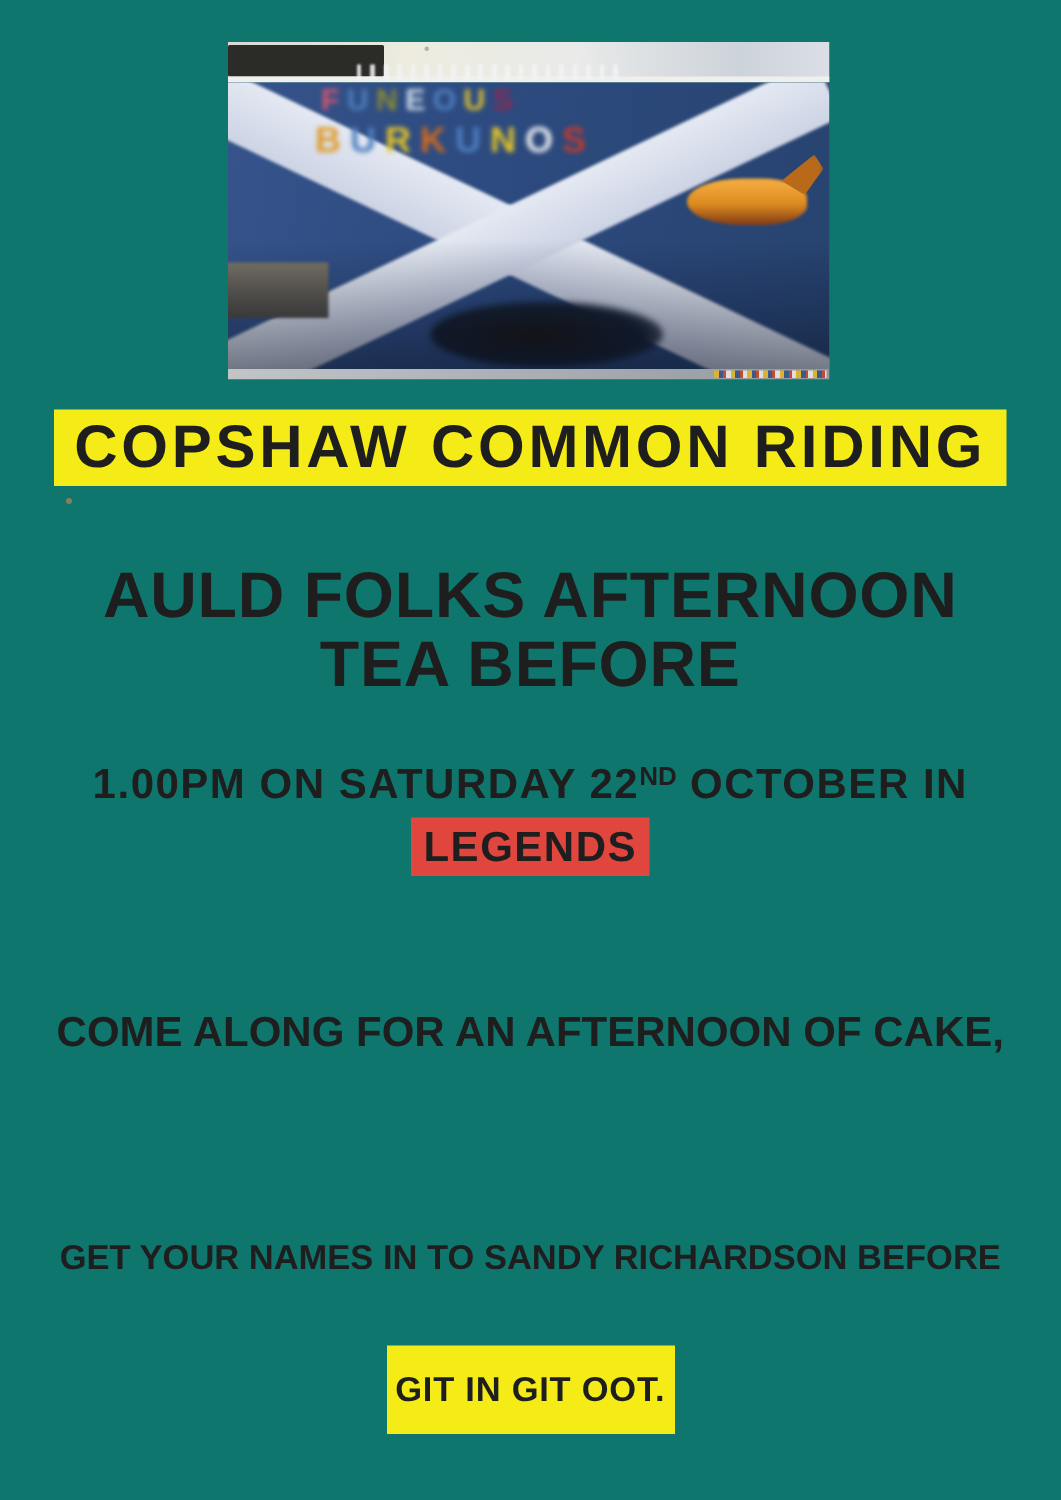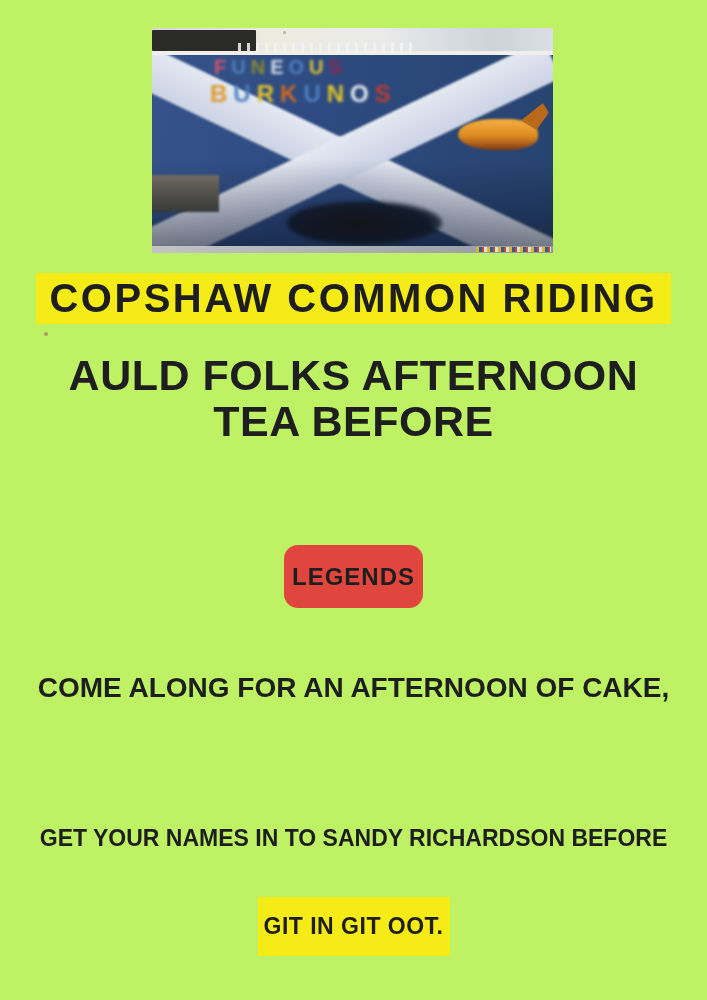--- a/index.html
+++ b/index.html
@@ -1,19 +1,19 @@
 <!DOCTYPE html>
 <html><head>
 <meta charset="utf-8">
 <style>
   * { margin:0; padding:0; box-sizing:border-box; }
   body { background:#ffffff; font-family:"Liberation Sans", sans-serif; }
   .page {
     position:relative; width:707px; height:1000px; margin:0 auto;
-    background:#bef264; overflow:hidden;
+    background:#0f766e; overflow:hidden;
     font-weight:bold; color:#1e1e1e;
   }
 
   
   .photo { position:absolute; left:152px; top:28px; width:401px; height:225px; overflow:hidden; }
   .photo-sky { position:absolute; left:0; top:0; width:100%; height:26px;
     background:linear-gradient(90deg,#d9d8d4 0%,#edecdf 30%,#e9eae9 58%,#cdd3da 85%,#dbdfe5 100%); }
   .photo-darkbar { position:absolute; left:0; top:2px; width:104px; height:21px; background:#2b2b28; border-radius:1px; }
   .photo-gapline { position:absolute; left:0; top:23px; width:100%; height:4px; background:#f0efeb; }
   .flag { position:absolute; left:0; top:27px; width:401px; height:191px; overflow:hidden;
@@ -40,24 +40,24 @@
     background:radial-gradient(ellipse at 45% 50%,#1a1410 0%,#141e2d 60%,rgba(20,30,45,0) 100%); filter:blur(2px); }
   .photo-bottom { position:absolute; left:0; top:218px; width:100%; height:7px;
     background:linear-gradient(90deg,#c2c4c6,#a8adb3 55%,#9298a0); }
   .photo-noise { position:absolute; right:2px; top:219px; width:75px; height:5px;
     background:repeating-linear-gradient(90deg,#d8b430 0 3px,#3a5a8a 3px 6px,#c24a3a 6px 8px,#e0e0d8 8px 11px); }
 
   
   .tb { position:absolute; left:0; right:0; text-align:center; }
   .banner { top:273px; }
   .banner span { display:inline-block; font-size:40px; line-height:51px; letter-spacing:2.5px; padding:0 13px; }
-  .heading { top:352px; font-size:43px; line-height:46px; letter-spacing:.5px; }
+  .heading { top:374px; font-size:43px; line-height:46px; letter-spacing:.5px; }
   .when { top:505px; font-size:28px; line-height:35px; letter-spacing:1px; }
   .venue { top:545px; }
-  .venue span { display:inline-block; font-size:24px; line-height:31px; padding:16px 8px; letter-spacing:1px;border-radius:14px; }
+  .venue span { display:inline-block; font-size:28px; line-height:31px; padding:4px 8px; letter-spacing:1px; }
   .invite { top:601px; font-size:28px; line-height:35px; }
   .details { top:670px; font-size:28px; line-height:35px; }
   .rsvp { top:824px; font-size:23px; line-height:29px; }
   .footer { top:897px; }
   .footer span { display:inline-block; font-size:23px; line-height:27px; padding:16px 6px; letter-spacing:.5px; }
   .sup { font-size:.62em; position:relative; top:-.52em; letter-spacing:0; }
 
   .speck1 { position:absolute; left:44px; top:332px; width:4px; height:4px; border-radius:50%; background:#a98057; opacity:.8; }
   .speck2 { position:absolute; left:131px; top:3px; width:3px; height:3px; border-radius:50%; background:#9a9a9a; opacity:.7; }
 </style>
@@ -108,20 +108,21 @@
     <span style="background-color: rgb(245, 235, 22);">COPSHAW COMMON RIDING</span>
   </div>
 
   <div class="speck1"></div>
 
   <div class="tb heading">
     <div>AULD FOLKS AFTERNOON</div>
     <div>TEA BEFORE</div>
   </div>
 
+  <div class="tb when"><span>1.00PM ON SATURDAY 22</span><span class="sup">ND</span><span> OCTOBER IN</span></div>
 
   <div class="tb venue">
     <span style="background-color: rgb(224, 70, 62);">LEGENDS</span>
   </div>
 
 
   <div class="tb details">
     <div>COME ALONG FOR AN AFTERNOON OF CAKE,</div>
   </div>
 

